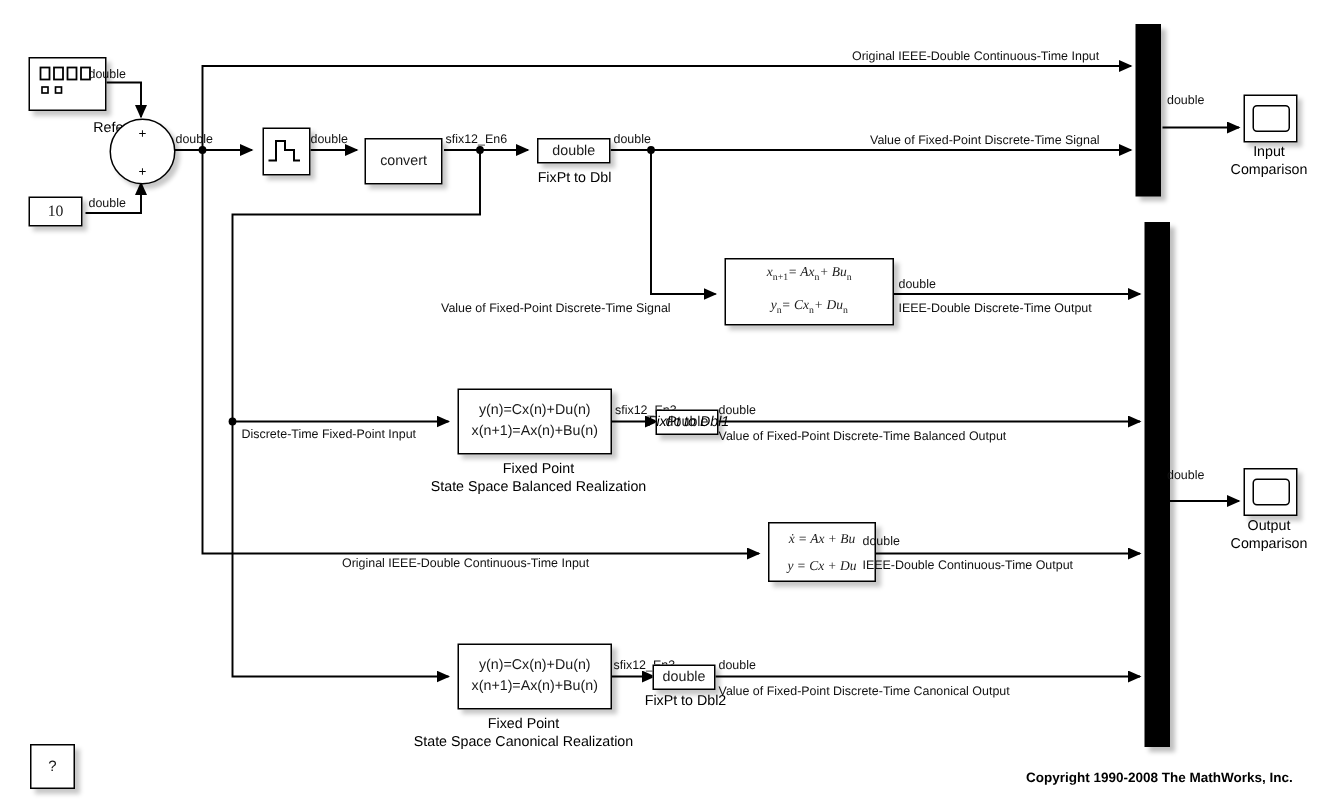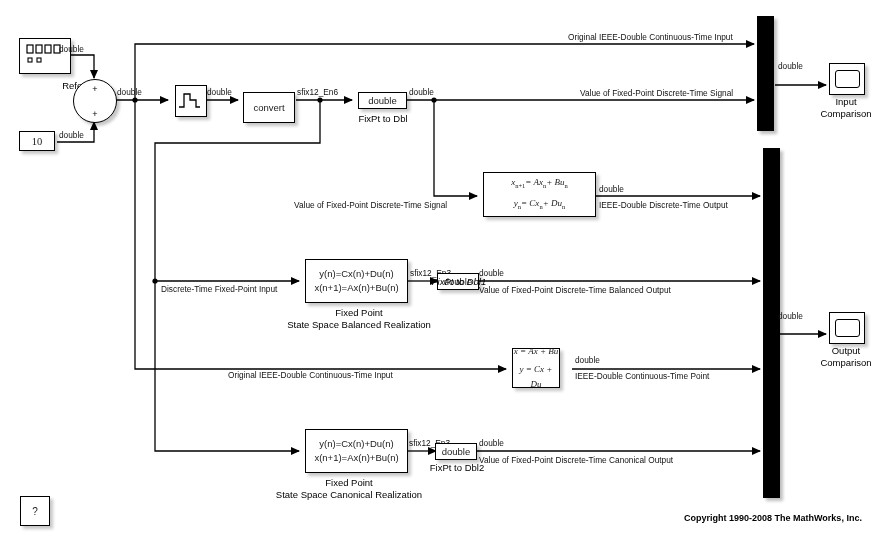--- a/index.html
+++ b/index.html
@@ -219,28 +219,28 @@
 State Space Balanced Realization</div>
   <div class="sig" style="left:410px;top:269px;">sfix12_En3</div>
 
   <div class="blk dblblk" style="left:437px;top:273px;width:42px;height:17px;">
     <span>double</span>
   </div>
   <div class="blk-label" style="left:409px;top:276px;width:100px;font-style:italic;">FixPt to Dbl1</div>
   <div class="sig" style="left:479px;top:269px;">double</div>
   <div class="wirelabel" style="left:479px;top:286px;">Value of Fixed-Point Discrete-Time Balanced Output</div>
 
-  <div class="blk mathblk" style="left:512px;top:348px;width:48px;height:40px;">
+  <div class="blk mathblk" style="left:512px;top:348px;width:72px;height:40px;">
     <div class="eqwrap">
       <div style="font-style:italic;">ẋ = Ax + Bu</div>
       <div style="font-style:italic;">y = Cx + Du</div>
     </div>
   </div>
   <div class="sig" style="left:575px;top:356px;">double</div>
-  <div class="wirelabel" style="left:575px;top:372px;">IEEE-Double Continuous-Time Point</div>
+  <div class="wirelabel" style="left:575px;top:372px;">IEEE-Double Continuous-Time Output</div>
 
   <div class="blk txtblk" style="left:305px;top:429px;width:103px;height:44px;">
     <div>
       <div>y(n)=Cx(n)+Du(n)</div>
       <div>x(n+1)=Ax(n)+Bu(n)</div>
     </div>
   </div>
   <div class="blk-label" style="left:249px;top:477px;width:200px;">Fixed Point
 State Space Canonical Realization</div>
   <div class="sig" style="left:409px;top:439px;">sfix12_En3</div>

